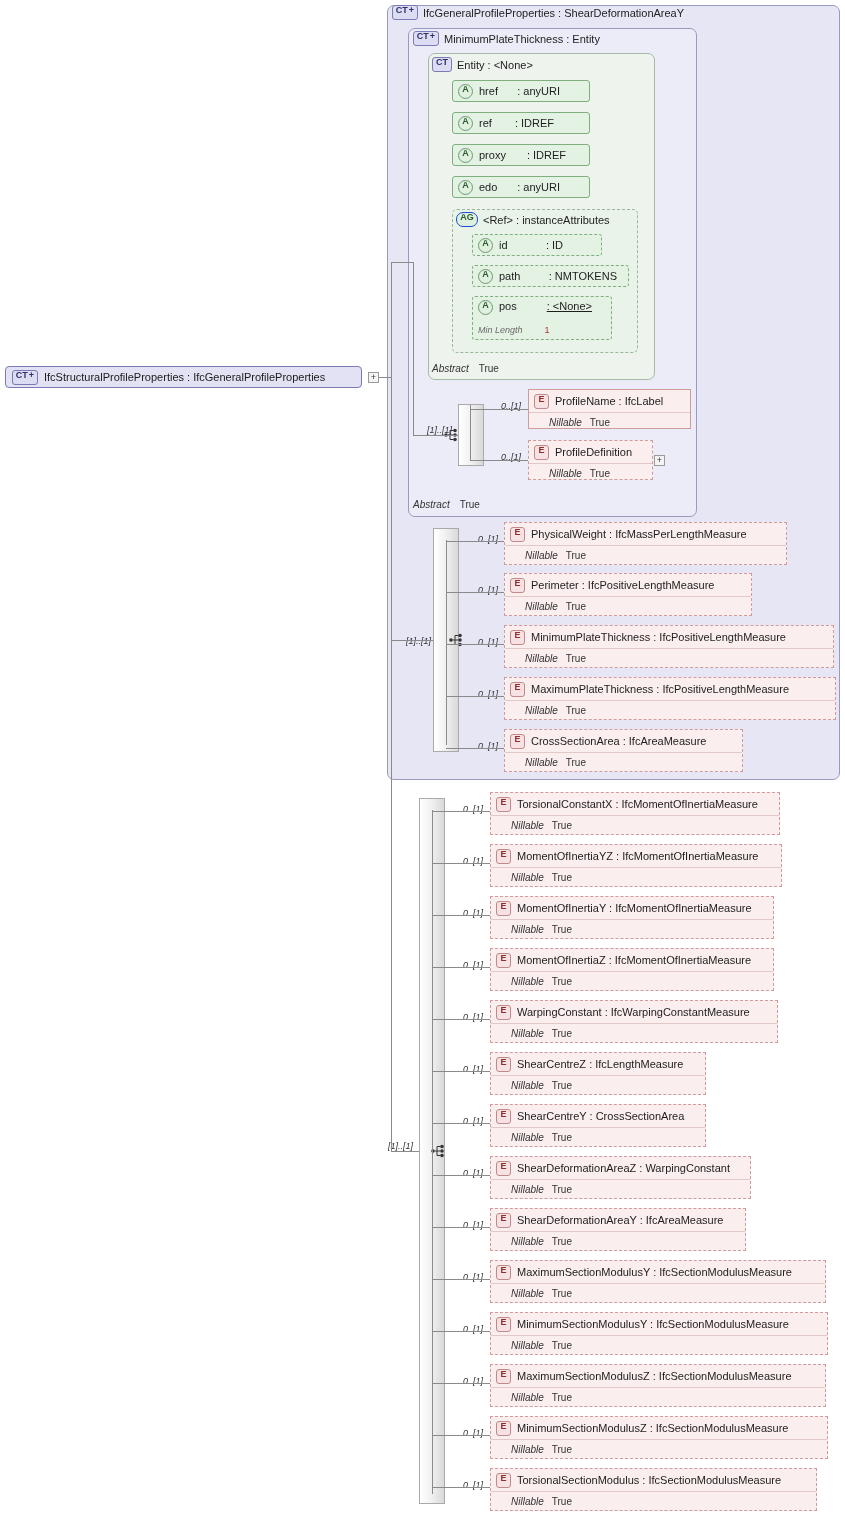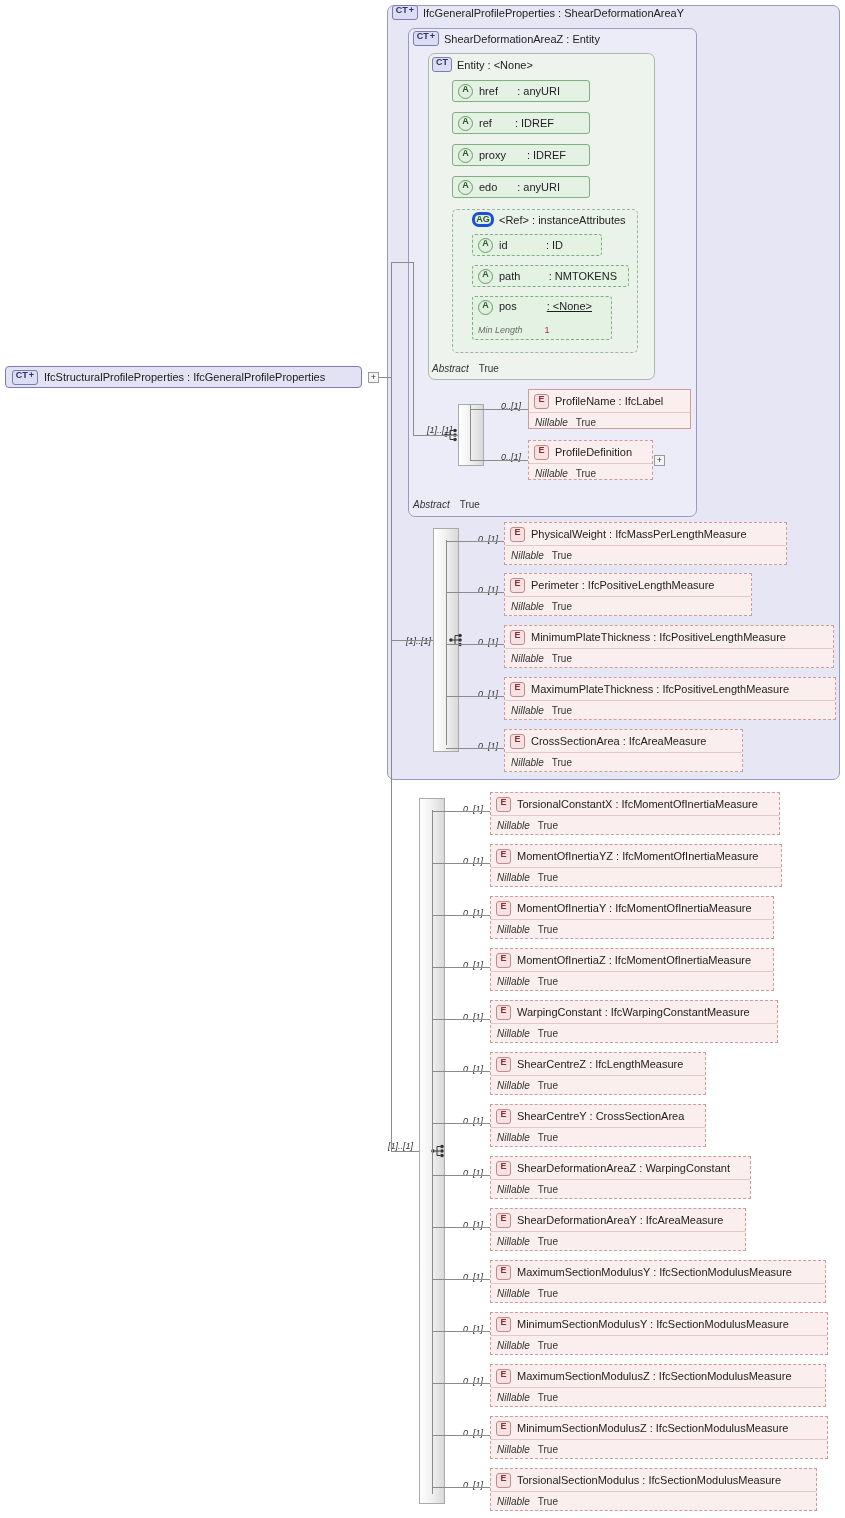--- a/index.html
+++ b/index.html
@@ -18,37 +18,37 @@
   
   .ghdr{position:absolute;display:flex;align-items:center;gap:5px;white-space:nowrap;}
   .ghdr .gtext{font-size:11px;color:#222;}
 
   
   .badge{display:inline-flex;align-items:flex-start;justify-content:center;box-sizing:border-box;
      font-size:9px;font-weight:bold;line-height:1;}
   .badge.ct{width:26px;height:15px;border:1px solid #7b7bb5;border-radius:3px;background:#dcdcf2;color:#30306a;gap:1px;}
   .badge.ct .plus{font-size:9px;font-weight:bold;}
   .badge.a{width:15px;height:15px;border:1px solid #6f9a6f;border-radius:50%;background:#dff0df;color:#2d5a2d;}
-  .badge.ag{width:22px;height:15px;border:3px solid #1d4ed8;border-radius:7px;background:#dff0df;color:#2d5a2d;margin-left:16px;}
+  .badge.ag{width:22px;height:15px;border:1px solid #1d4ed8;border-radius:7px;background:#dff0df;color:#2d5a2d;}
   .badge.e{width:15px;height:15px;border:1px solid #c08a8a;border-radius:3px;background:#f6e2e2;color:#8a3030;}
 
   
   .attr{border:1px solid #7fae7f;border-radius:3px;background:#e4f2e4;display:flex;align-items:center;
         height:22px;padding:0 5px;gap:6px;}
   .attr.dashed{border-style:dashed;}
   .attr .nm{font-size:11px;color:#1d1d1d;}
   .attr .ty{font-size:11px;color:#1d1d1d;}
 
   
   .elem{border:1px solid #cf9c9c;background:#fbeeee;}
   .elem.solid{border-style:solid;}
   .elem.dashed{border-style:dashed;}
   .elem .top{display:flex;align-items:center;gap:6px;height:22px;padding:0 5px;}
   .elem .lbl{font-size:11px;color:#1d1d1d;white-space:nowrap;}
-  .elem .sub{display:flex;align-items:center;gap:8px;height:18px;padding:0 6px;border-top:1px solid #e3c8c8;}
+  .elem .sub{display:flex;align-items:center;gap:8px;height:18px;padding:0 20px;border-top:1px solid #e3c8c8;}
   .elem .sub .k{font-style:italic;font-size:10px;color:#333;}
   .elem .sub .v{font-size:10px;color:#333;}
 
   
   .absrow{position:absolute;display:flex;align-items:center;gap:10px;font-size:10px;color:#333;}
   .absrow .k{font-style:italic;}
 
   
   .minrow{position:absolute;display:flex;align-items:center;gap:22px;font-size:9px;color:#6a6a6a;}
   .minrow .k{font-style:italic;}
@@ -89,21 +89,21 @@
         <span>CT</span>
         <span class="plus">+</span>
       </span>
     <span class="gtext">IfcGeneralProfileProperties : ShearDeformationAreaY</span>
   </div>
   <div class="ghdr" style="left:413px;top:31px;">
     <span class="badge ct">
         <span>CT</span>
         <span class="plus">+</span>
       </span>
-    <span class="gtext">ShearDeformationAreaZ : Entity</span>
+    <span class="gtext">MinimumPlateThickness : Entity</span>
   </div>
   <div class="ghdr" style="left:432px;top:57px;">
     <span class="badge ct" style="width:20px;">
         <span>CT</span>
       </span>
     <span class="gtext">Entity   : &lt;None&gt;</span>
   </div>
   <div class="ghdr" style="left:456px;top:212px;">
     <span class="badge ag">
         <span>AG</span>

